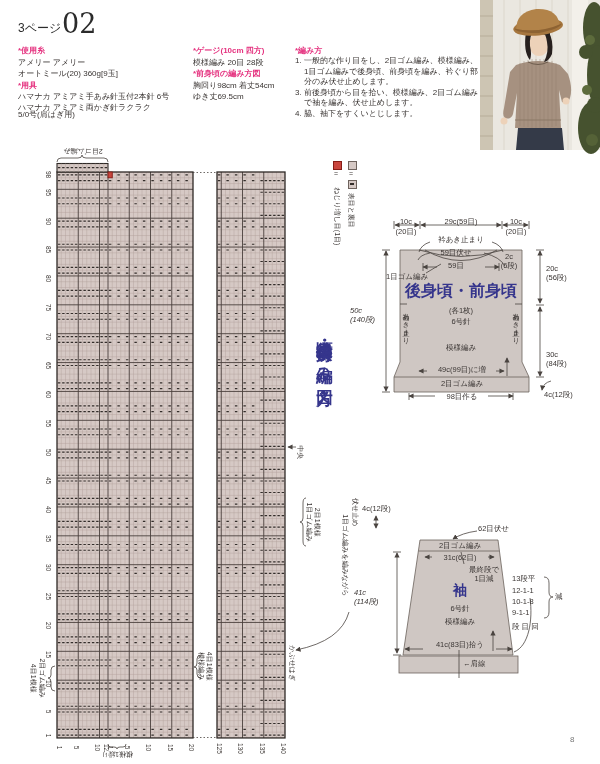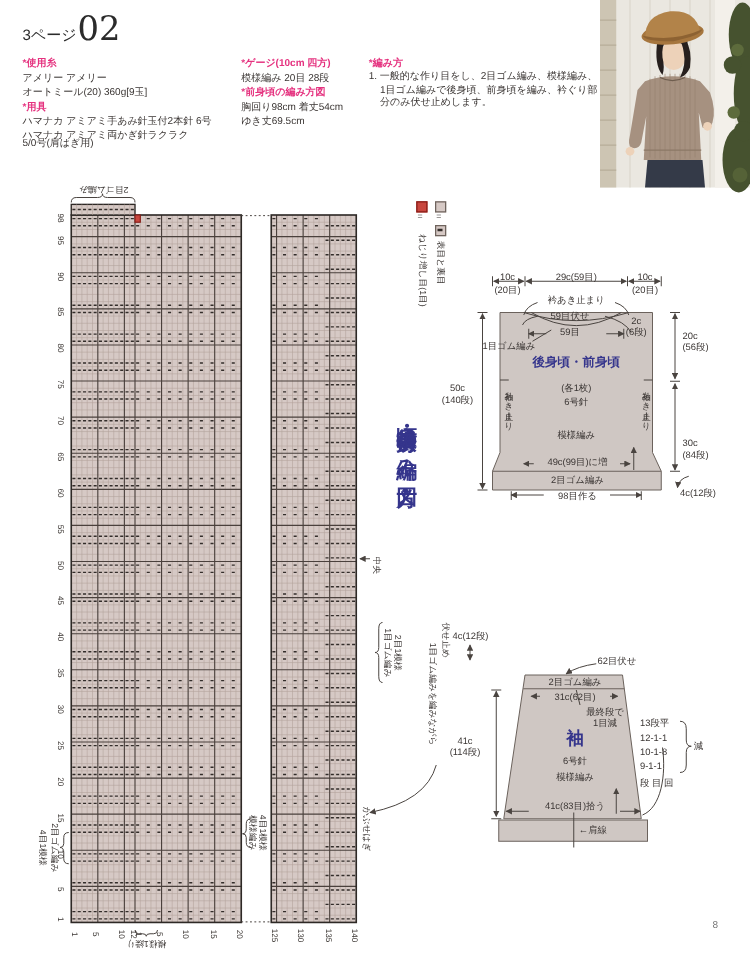--- a/index.html
+++ b/index.html
@@ -5,21 +5,21 @@
   html,body{margin:0;padding:0;background:#888;}
   #page{position:relative;width:600px;height:764px;background:#ffffff;overflow:hidden;
         font-family:"Liberation Sans",sans-serif;color:#3a3533;}
   #deco{position:absolute;left:0;top:0;z-index:0;}
   .t{position:absolute;font-size:8px;line-height:11px;white-space:nowrap;z-index:2;}
   .s75{font-size:7.5px;line-height:9px;}
   .s7{font-size:7px;line-height:8.5px;}
   .pink{color:#e5327f;font-weight:bold;}
   .purple{color:#35358c;font-weight:bold;}
   .ctr{text-align:center;}
-  .rt{text-align:center;}
+  .rt{text-align:left;font-style:italic;}
   .pre{white-space:pre-line;}
   .r90{transform:rotate(90deg);}
   .r180{transform:rotate(180deg);}
   .vert{writing-mode:vertical-rl;text-orientation:upright;}
   .ax{position:absolute;font-size:6.5px;line-height:7px;color:#3b3633;text-align:center;
       transform:rotate(90deg);z-index:2;white-space:nowrap;}
   #header-num{position:absolute;left:62px;top:8px;font-family:"DejaVu Serif",serif;
       font-size:27px;color:#2b2b2b;z-index:2;}
   #header-page{position:absolute;left:18px;top:20px;font-size:12px;color:#2b2b2b;z-index:2;}
   #steps{position:absolute;left:295px;top:56px;width:186px;z-index:2;}
@@ -171,20 +171,22 @@
 
 <div class="t pink" style="left:193px;top:45px">*ゲージ(10cm 四方)</div>
 <div class="t" style="left:193px;top:57px">模様編み 20目 28段</div>
 <div class="t pink" style="left:193px;top:68px">*前身頃の編み方図</div>
 <div class="t" style="left:193px;top:80px">胸回り98cm 着丈54cm</div>
 <div class="t" style="left:193px;top:91px">ゆき丈69.5cm</div>
 
 <div class="t pink" style="left:295px;top:45px">*編み方</div>
 <div id="steps">
       <p>1. 一般的な作り目をし、2目ゴム編み、模様編み、1目ゴム編みで後身頃、前身頃を編み、衿ぐり部分のみ伏せ止めします。</p>
+      <p>3. 前後身頃から目を拾い、模様編み、2目ゴム編みで袖を編み、伏せ止めします。</p>
+      <p>4. 脇、袖下をすくいとじします。</p>
     </div>
 
 <div class="box" style="left:333px;top:161px;background:#c9463e;border-color:#871d17"></div>
 <div class="t s7" style="left:334px;top:170px">=</div>
 <div class="t s7 r90 ctr" style="left:300px;top:212px;width:74px">ねじり増し目(1目)</div>
 <div class="box" style="left:348px;top:161px"></div>
 <div class="t s7" style="left:349px;top:170px">=</div>
 <div class="box" style="left:348px;top:180px">
       <span class="d"></span>
     </div>
@@ -208,21 +210,21 @@
 <div class="t s75 ctr" style="left:389px;top:227px;width:34px">(20目)</div>
 <div class="t s75 ctr" style="left:425px;top:217px;width:72px">29c(59目)</div>
 <div class="t s75 ctr" style="left:502px;top:217px;width:28px">10c</div>
 <div class="t s75 ctr" style="left:499px;top:227px;width:34px">(20目)</div>
 <div class="t s75 ctr" style="left:428px;top:235px;width:66px">衿あき止まり</div>
 <div class="t s75 ctr" style="left:432px;top:248px;width:48px">59目伏せ</div>
 <div class="t s75 ctr" style="left:437px;top:261px;width:38px">59目</div>
 <div class="t s75 ctr pre" style="left:492px;top:252px;width:34px">2c
 (6段)</div>
 <div class="t s75" style="left:386px;top:272px">1目ゴム編み</div>
-<div class="t purple ctr" style="left:404px;top:285px;width:114px;font-size:10px">後身頃・前身頃</div>
+<div class="t purple ctr" style="left:404px;top:285px;width:114px;font-size:16px">後身頃・前身頃</div>
 <div class="t s75 ctr" style="left:424px;top:306px;width:74px">(各1枚)</div>
 <div class="t s75 ctr" style="left:429px;top:317px;width:64px">6号針</div>
 <div class="t s75 ctr" style="left:427px;top:343px;width:68px">模様編み</div>
 <div class="t s75 rt pre" style="left:350px;top:306px;width:32px">50c
 (140段)</div>
 <div class="t s7 vert" style="left:401px;top:308px">袖あき止まり</div>
 <div class="t s7 vert" style="left:511px;top:308px">袖あき止まり</div>
 <div class="t s75 pre" style="left:546px;top:264px;width:36px">20c
 (56段)</div>
 <div class="t s75 pre" style="left:546px;top:350px;width:36px">30c

